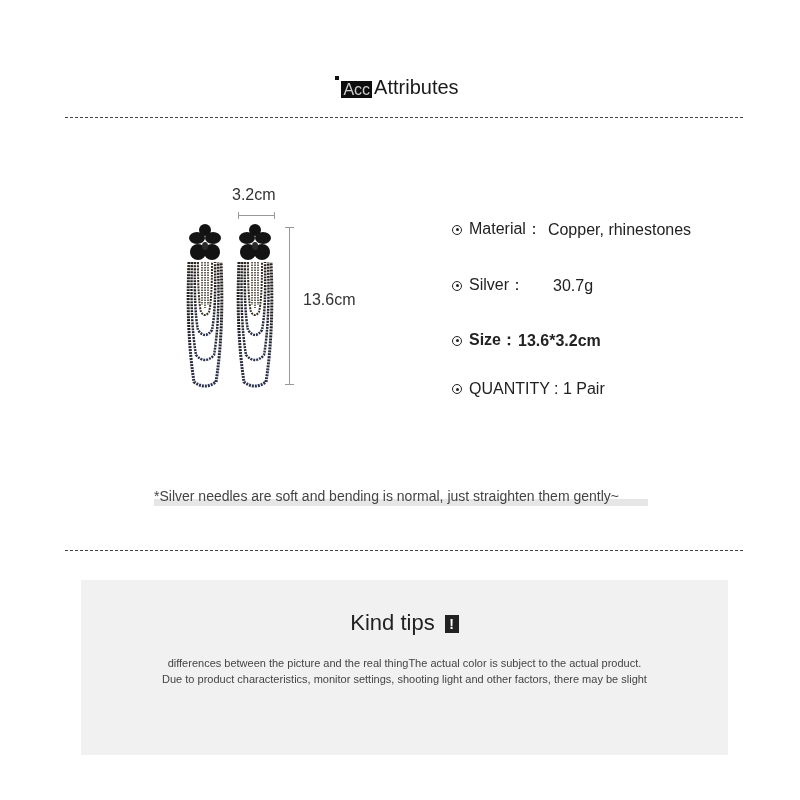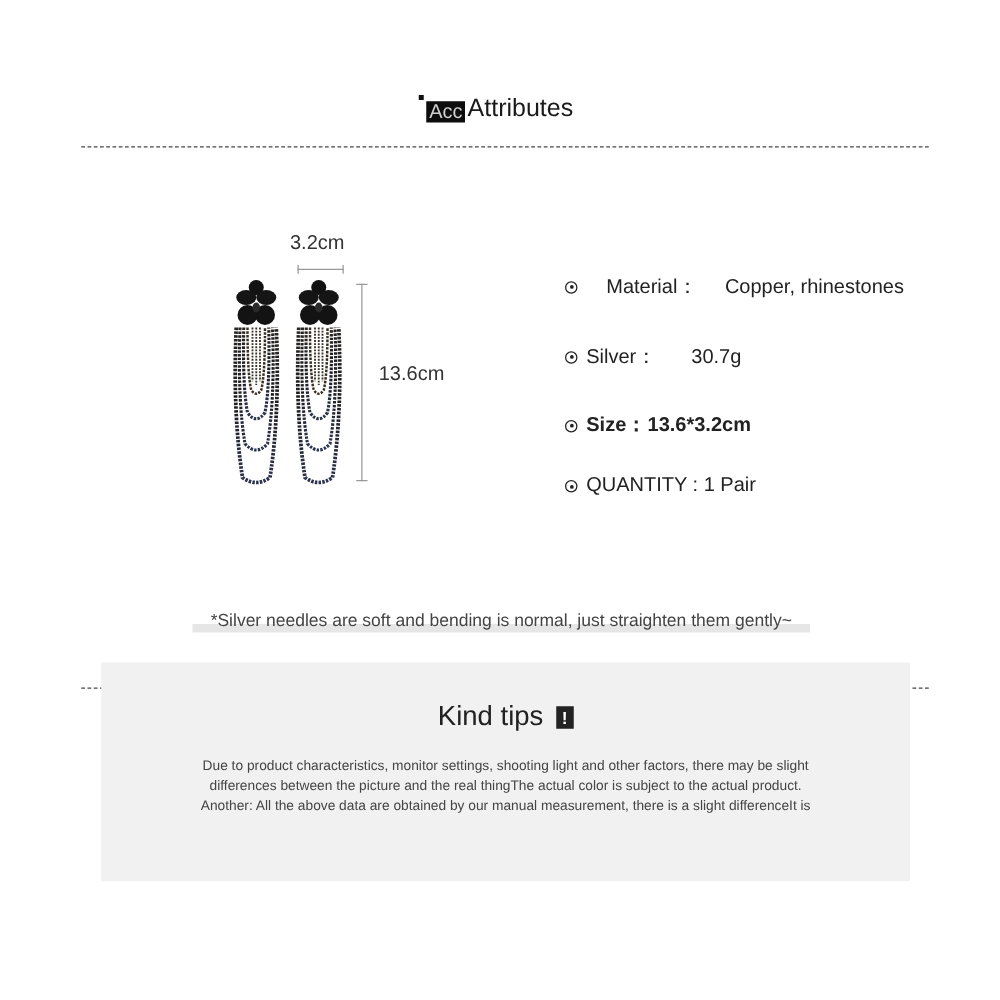--- a/index.html
+++ b/index.html
@@ -24,23 +24,23 @@
   .dim-h-line::before { top: 0; } .dim-h-line::after { bottom: 0; }
   .dim-h-label { position: absolute; left: 303px; top: 291px; font-size: 16px; color: #333; }
 
   .attrs { position: absolute; left: 452px; top: 219px; }
   .attr { position: absolute; left: 0; display: flex; align-items: center; white-space: nowrap; font-size: 16px; color: #222; }
   .attr .bullet { width: 8px; height: 8px; border: 1.3px solid #222; border-radius: 50%; position: relative; margin-right: 7px; }
   .attr .bullet::after { content: ""; position: absolute; left: 2.5px; top: 2.5px; width: 3px; height: 3px; border-radius: 50%; background: #222; }
   .attr .val { margin-left: 10px; }
 
   .note { position: absolute; left: 154px; top: 487px; width: 494px; height: 19px; background: linear-gradient(to bottom, #fff 0%, #fff 65%, #e6e6e6 65%, #e6e6e6 100%);
-          font-size: 14px; color: #444; text-align: center; line-height: 18px; }
+          font-size: 14px; color: #444; text-align: left; line-height: 18px; }
 
-  .tips { position: absolute; left: 81px; top: 530px; width: 647px; height: 175px; background: #f1f1f1; }
+  .tips { position: absolute; left: 81px; top: 580px; width: 647px; height: 175px; background: #f1f1f1; }
   .tips-title { position: absolute; left: 0; top: 30px; width: 647px; text-align: center; font-size: 22px; color: #222; }
   .tips-title .warn { display: inline-block; width: 14px; height: 18px; background: #222; color: #fff; font-size: 14px; line-height: 18px; text-align: center; font-weight: bold; margin-left: 10px; vertical-align: 1px; }
   .tips-body { position: absolute; left: 30px; top: 75px; width: 587px; text-align: center; font-size: 11px; line-height: 16px; color: #444; }
 </style>
 </head>
 <body>
 
 <div class="title-wrap">
   <div class="title">
     <span class="dot"></span>
@@ -76,21 +76,21 @@
   </g>
   <use href="#e1" x="50"></use>
 </svg>
 
 <div class="dim-w-label">3.2cm</div>
 <div class="dim-w-line"></div>
 <div class="dim-h-line"></div>
 <div class="dim-h-label">13.6cm</div>
 
 <div class="attrs">
-  <div class="attr" style="top:0px;gap:16px;">
+  <div class="attr" style="top:0px;">
     <span class="bullet"></span>
     <span>Material：</span>
     <span class="val" style="margin-left:6px;">Copper, rhinestones</span>
   </div>
   <div class="attr" style="top:56px;">
     <span class="bullet"></span>
     <span>Silver：</span>
     <span class="val" style="margin-left:28px;">30.7g</span>
   </div>
   <div class="attr" style="top:111px;font-weight:bold;">
@@ -106,17 +106,16 @@
 
 <div class="note">*Silver needles are soft and bending is normal, just straighten them gently~</div>
 
 <div class="dash" style="top:550px;"></div>
 
 <div class="tips">
   <div class="tips-title">
     <span>Kind tips</span><span class="warn">!</span>
   </div>
   <div class="tips-body">
+    <div>differences between the picture and the real thingThe actual color is subject to the actual product.</div>
     <div>Due to product characteristics, monitor settings, shooting light and other factors, there may be slight</div>
-    <div>differences between the picture and the real thingThe actual color is subject to the actual product.</div>
-    <div>Another: All the above data are obtained by our manual measurement, there is a slight differenceIt is</div>
   </div>
 </div>
 
 </body></html>

